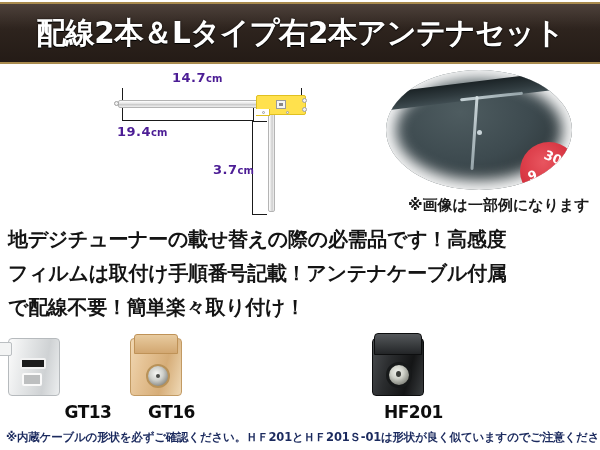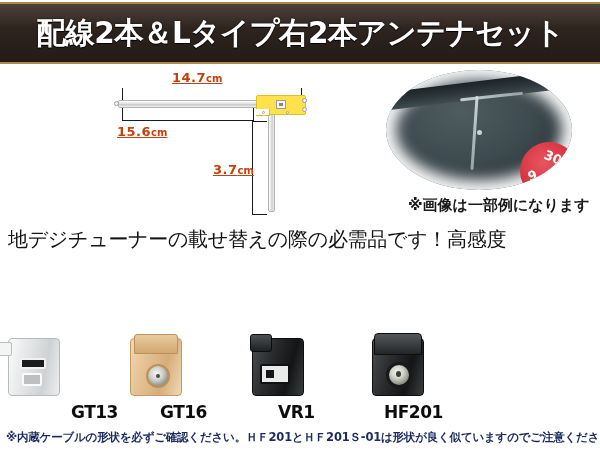--- a/index.html
+++ b/index.html
@@ -63,24 +63,23 @@
     position: absolute;
     left: 0;
     top: 66px;
     width: 340px;
     height: 150px;
   }
   .dim-label {
     position: absolute;
     font-size: 13px;
     font-weight: bold;
-    color: #c2410c;
+    color: #4c1d95;
     white-space: nowrap;
     letter-spacing: 0.5px;
-    text-decoration: underline;
   }
   .dim-label .unit {
     font-size: 10px;
     letter-spacing: 0;
   }
   .dim-top { left: 172px; top: 4px; }
   .dim-mid { left: 117px; top: 58px; }
   .dim-side { left: 213px; top: 96px; }
 
   
@@ -279,21 +278,21 @@
     white-space: nowrap;
   }
 
   
   .description {
     position: absolute;
     left: 8px;
     top: 222px;
     width: 586px;
     font-size: 20px;
-    font-weight: normal;
+    font-weight: bold;
     color: #141414;
     line-height: 34px;
     letter-spacing: -0.3px;
   }
 
   
   .connector-row {
     position: absolute;
     left: 0;
     top: 332px;
@@ -324,22 +323,22 @@
     color: #0d0d0d;
     letter-spacing: -0.5px;
     white-space: nowrap;
   }
   .cell-gt13  { left: -6px; }
   .cell-gt16  { left: 116px; }
   .cell-vr1   { left: 238px; }
   .cell-hf201 { left: 358px; text-decoration: underline; }
   .cell-hf201s{ left: 478px; }
 
-  .conn-label-gt13   { left: 34px; width: 120px; text-align: left; margin-left: 43px; }
-  .conn-label-gt16   { left: 32px; width: 120px; text-align: left; margin-left: 12px; }
+  .conn-label-gt13   { left: 34px; width: 120px; text-align: center; }
+  .conn-label-gt16   { left: 32px; width: 120px; text-align: left; }
   .conn-label-vr1    { left: 40px; width: 120px; text-align: left; }
   .conn-label-hf201  { left: 26px; width: 120px; text-align: left; }
   .conn-label-hf201s { left: 12px; width: 130px; text-align: left; }
 
   
   .body-base {
     position: absolute;
     left: 10px;
     top: 4px;
     width: 52px;
@@ -510,21 +509,21 @@
 
     <div class="bracket bracket-top"></div>
     <div class="bracket bracket-mid"></div>
     <div class="bracket bracket-side"></div>
 
     <div class="dim-label dim-top">
       <span>14.7</span><span class="unit">cm</span>
     </div>
 
     <div class="dim-label dim-mid">
-      <span>15.6</span><span class="unit">cm</span>
+      <span>19.4</span><span class="unit">cm</span>
     </div>
 
     <div class="dim-label dim-side">
       <span>3.7</span><span class="unit">cm</span>
     </div>
 
     <div class="film-horizontal"></div>
     <div class="film-vertical"></div>
     <div class="film-pad"></div>
     <div class="film-pad-notch"></div>
@@ -543,20 +542,22 @@
     <div class="photo-ant-dot"></div>
     <div class="photo-sticker">
       <span class="sticker-num-a">9</span>
       <span class="sticker-num-b">30</span>
     </div>
   </div>
   <div class="photo-caption">※画像は一部例になります</div>
 
   <div class="description">
     <div>地デジチューナーの載せ替えの際の必需品です！高感度</div>
+    <div>フィルムは取付け手順番号記載！アンテナケーブル付属</div>
+    <div>で配線不要！簡単楽々取り付け！</div>
   </div>
 
   <div class="connector-row">
 
     <div class="connector-cell cell-gt13">
       <div class="conn-img">
         <div class="body-base gt13-body"></div>
         <div class="gt13-tab"></div>
         <div class="gt13-port"></div>
         <div class="gt13-port2"></div>
@@ -566,28 +567,20 @@
 
     <div class="connector-cell cell-gt16">
       <div class="conn-img">
         <div class="body-base gt16-body"></div>
         <div class="gt16-clip"></div>
         <div class="gt16-coax"></div>
       </div>
       <div class="conn-label conn-label-gt16">GT16</div>
     </div>
 
-    <div class="connector-cell cell-vr1">
-      <div class="conn-img">
-        <div class="body-base dark-body"></div>
-        <div class="vr1-tab"></div>
-        <div class="vr1-port"></div>
-      </div>
-      <div class="conn-label conn-label-vr1">VR1</div>
-    </div>
 
     <div class="connector-cell cell-hf201">
       <div class="conn-img">
         <div class="body-base dark-body"></div>
         <div class="dark-clip"></div>
         <div class="dark-coax"></div>
       </div>
       <div class="conn-label conn-label-hf201">HF201</div>
     </div>
 

